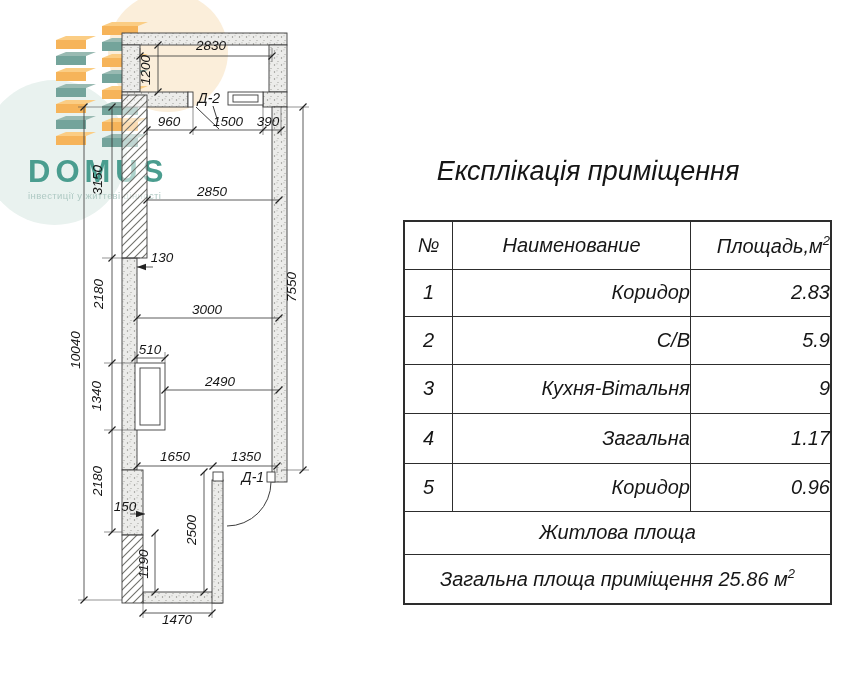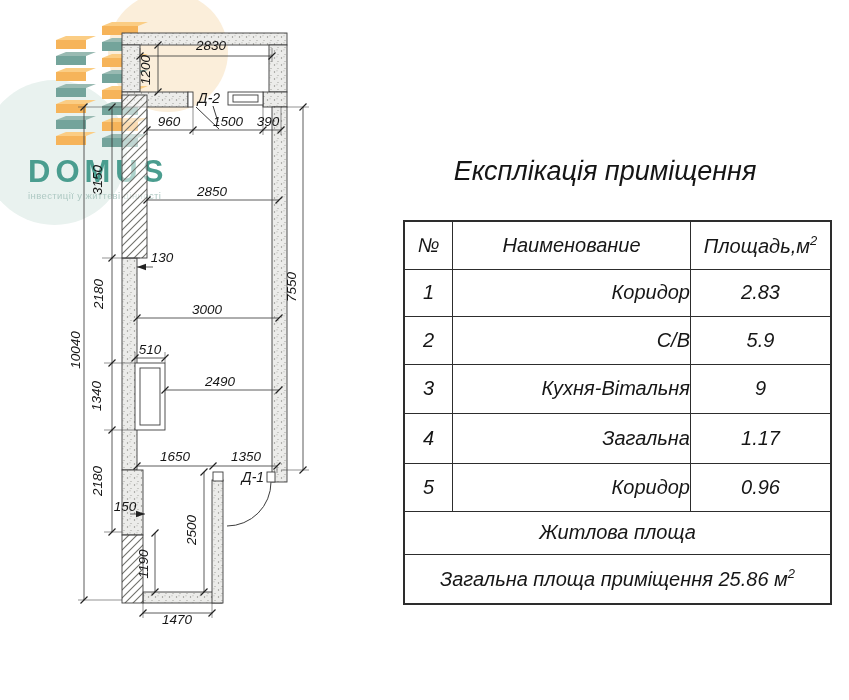--- a/index.html
+++ b/index.html
@@ -11,30 +11,30 @@
   .wm-teal{left:-18px;top:80px;width:145px;height:145px;background:#e9f2ef;}
   
   .logo{position:absolute;left:28px;top:14px;width:170px;z-index:1;}
   .logo-word{font-weight:bold;font-size:31px;letter-spacing:5px;color:#4a9d8f;line-height:1;margin-top:4px;}
   .logo-tag{font-size:9.5px;letter-spacing:0.4px;color:#aec9c3;margin-top:3px;white-space:nowrap;}
   
   .plan{position:absolute;left:60px;top:15px;z-index:2;}
   .dim-text{font:italic 13.5px "Liberation Sans",sans-serif;fill:#161616;text-anchor:middle;}
   .door-label{font:italic 14px "Liberation Sans",sans-serif;fill:#161616;text-anchor:middle;}
   
-  .expl-title{position:absolute;left:425px;top:156px;width:360px;text-align:center;
+  .expl-title{position:absolute;left:408px;top:156px;width:360px;text-align:center;
       font-style:italic;font-size:27px;color:#151515;z-index:2;}
   .expl-table{position:absolute;left:403px;top:220px;border-collapse:collapse;z-index:2;
       font-style:italic;color:#161616;}
   .expl-table td{border:1.6px solid #2d2d2d;font-size:20px;padding:0;}
   .expl-table{border:2px solid #2d2d2d;}
   .c-num{width:47px;text-align:center;}
   .c-name{width:223px;text-align:right;padding-left:14px !important;}
   .c-name-hdr{width:223px;text-align:center;}
-  .c-area{width:139px;text-align:center;}
+  .c-area{width:139px;text-align:right;}
   .merged{text-align:center;}
   sup.sq{font-size:13px;}
 </style>
 </head>
 <body>
 
 <div class="wm wm-orange"></div>
 <div class="wm wm-teal"></div>
 
 <div class="logo">

